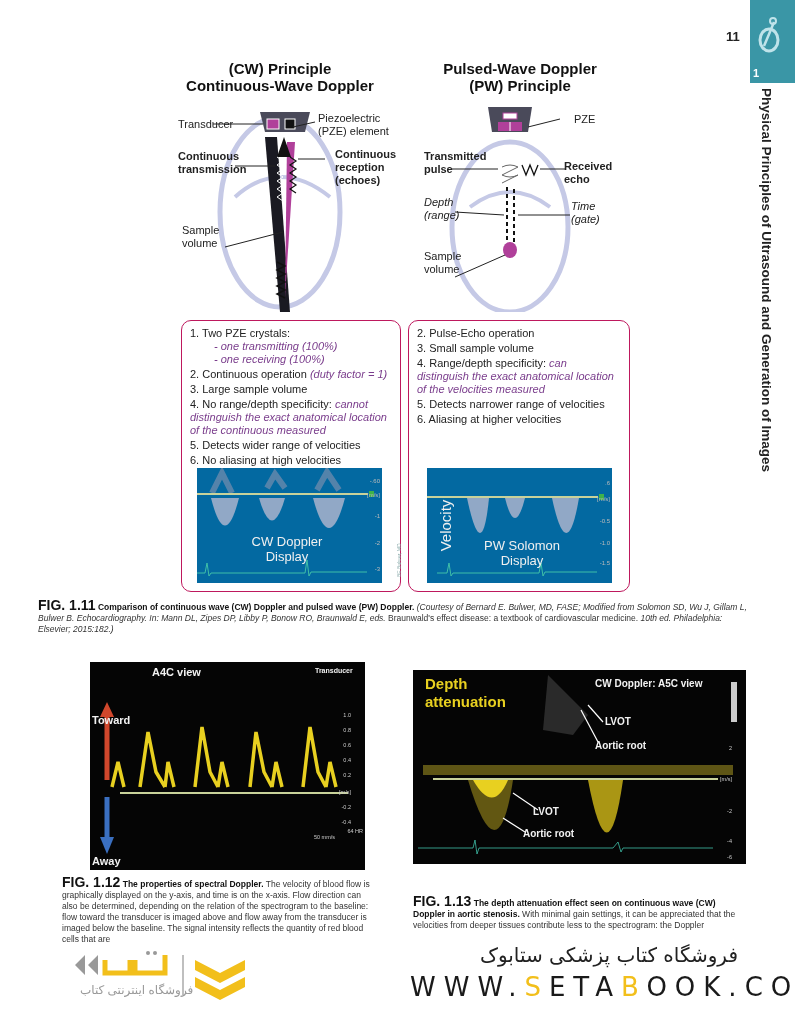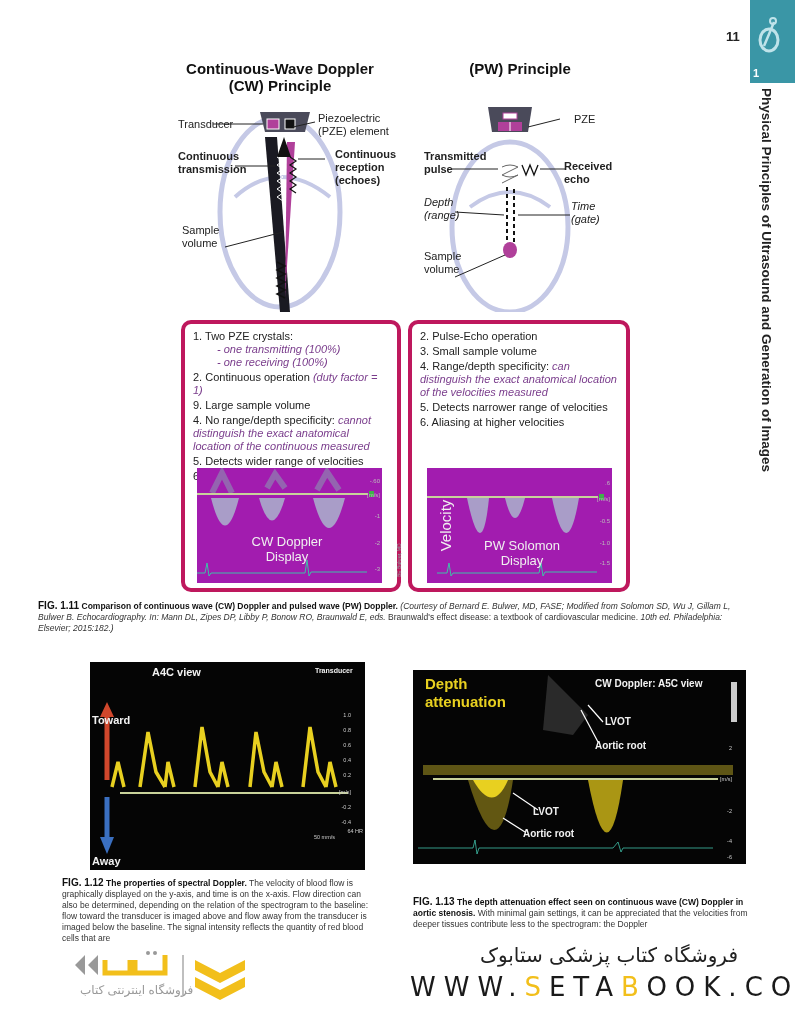--- a/index.html
+++ b/index.html
@@ -12,33 +12,33 @@
   .chapter-tab .chap-num { position: absolute; left: 3px; top: 67px; font-size: 11px; color: #fff; font-weight: bold; }
   .running-head { position: absolute; left: 756px; top: 88px; width: 20px; height: 380px; }
   .running-head span { position: absolute; left: 0; top: 0; transform-origin: 0 0; transform: translate(18px,0) rotate(90deg); white-space: nowrap; font-size: 13.5px; font-weight: bold; color: #222; }
 
   
   .fig111 { position: absolute; left: 165px; top: 52px; width: 470px; height: 540px; }
   .panel-title { position: absolute; text-align: center; font-weight: bold; font-size: 15px; line-height: 17px; color: #111; }
   .diag-label { position: absolute; font-size: 11px; line-height: 13px; color: #222; }
   .diag-label.b { font-weight: bold; }
   .diag-label.i { font-style: italic; }
-  .info-box { position: absolute; border: 4px solid #be185d; border-radius: 10px; background: #fff; padding: 6px 8px; font-size: 11px; line-height: 13px; color: #222; }
+  .info-box { position: absolute; border: 1px solid #be185d; border-radius: 10px; background: #fff; padding: 6px 8px; font-size: 11px; line-height: 13px; color: #222; }
   .info-box .item { margin-bottom: 2px; }
   .info-box .sub { padding-left: 24px; font-style: italic; color: #7a3d8c; }
   .info-box .em { font-style: italic; color: #7a3d8c; }
-  .doppler-display { position: absolute; background: #a21caf; overflow: hidden; padding-left: 37px; }
+  .doppler-display { position: absolute; background: #0369a1; overflow: hidden; padding-left: 37px; }
   .doppler-display .baseline { position: absolute; left: 0; right: 14px; height: 2px; background: #c8d29a; }
   .doppler-display .disp-label { position: absolute; color: #f0f0f0; font-size: 13px; line-height: 15px; text-align: center; }
   .doppler-display .scale { position: absolute; right: 2px; font-size: 6px; color: #bbb; }
   .doppler-display .green-mark { position: absolute; right: 8px; width: 5px; height: 6px; background: #3fb24a; }
   .credit-vert { position: absolute; font-size: 5px; color: #8aa; transform: rotate(-90deg); transform-origin: 0 0; white-space: nowrap; }
 
   .caption { position: absolute; font-size: 8.5px; line-height: 11px; color: #333; }
-  .caption .fig-id { font-weight: bold; color: #111; font-size: 10px; }
+  .caption .fig-id { font-weight: bold; color: #111; font-size: 14px; }
   .caption .fig-title { font-weight: bold; color: #111; }
   .caption .it { font-style: italic; }
 
   
   .fig112 { position: absolute; left: 90px; top: 662px; width: 275px; height: 208px; background: #050505; overflow: hidden; }
   .fig112 .lbl { position: absolute; color: #f2f2f2; font-weight: bold; }
   .fig112 .tick { position: absolute; right: 14px; font-size: 5.5px; color: #ccc; }
   
   .fig113 { position: absolute; left: 413px; top: 670px; width: 333px; height: 194px; background: #050505; overflow: hidden; }
   .fig113 .lbl { position: absolute; color: #f2f2f2; font-weight: bold; }
@@ -62,25 +62,26 @@
   </svg>
   <div class="chap-num">1</div>
 </div>
 <div class="running-head">
   <span>Physical Principles of Ultrasound and Generation of Images</span>
 </div>
 
 <div class="fig111">
 
   <div class="panel-title" style="left:0;top:8px;width:230px;">
+    <div>(CW) Principle</div>
     <div>Continuous-Wave Doppler</div>
-    <div>(CW) Principle</div>
   </div>
 
   <div class="panel-title" style="left:245px;top:8px;width:220px;">
+    <div>Pulsed-Wave Doppler</div>
     <div>(PW) Principle</div>
   </div>
 
   <svg style="position:absolute;left:0;top:45px;" width="240" height="215">
     <ellipse cx="115" cy="115" rx="60" ry="95" fill="none" stroke="#c5c9e6" stroke-width="5"></ellipse>
     <path d="M70 100 Q115 60 165 100" fill="none" stroke="#c5c9e6" stroke-width="4"></path>
     <path d="M95 15 L145 15 L140 35 L100 35 Z" fill="#4a4a5a"></path>
     <rect x="102" y="22" width="12" height="10" fill="#b0409a" stroke="#fff"></rect>
     <rect x="120" y="22" width="10" height="10" fill="#111" stroke="#fff"></rect>
     <polygon points="100,40 112,40 125,215 115,215" fill="#1a1a22"></polygon>
@@ -155,21 +156,21 @@
     <div>volume</div>
   </div>
 
   <div class="info-box" style="left:16px;top:268px;width:220px;height:272px;">
     <div class="item">
       <div>1. Two PZE crystals:</div>
       <div class="sub">- one transmitting (100%)</div>
       <div class="sub">- one receiving (100%)</div>
     </div>
     <div class="item"><span>2. Continuous operation </span><span class="em">(duty factor = 1)</span></div>
-    <div class="item">9. Large sample volume</div>
+    <div class="item">3. Large sample volume</div>
     <div class="item"><span>4. No range/depth specificity: </span><span class="em">cannot distinguish the exact anatomical location of the continuous measured</span></div>
     <div class="item">5. Detects wider range of velocities</div>
     <div class="item">6. No aliasing at high velocities</div>
   </div>
 
   <div class="doppler-display" style="left:32px;top:416px;width:185px;height:115px;">
     <svg width="185" height="115" style="position:absolute;left:0;top:0;">
       <path d="M15 25 L25 5 L35 25 M70 20 L78 6 L88 20 M120 22 L130 4 L142 22" stroke="#8a95b0" stroke-width="6" fill="none" opacity="0.6"></path>
       <path d="M14 30 Q28 85 42 30 Z" fill="#aab4cc" opacity="0.85"></path>
       <path d="M62 30 Q75 75 88 30 Z" fill="#aab4cc" opacity="0.85"></path>

